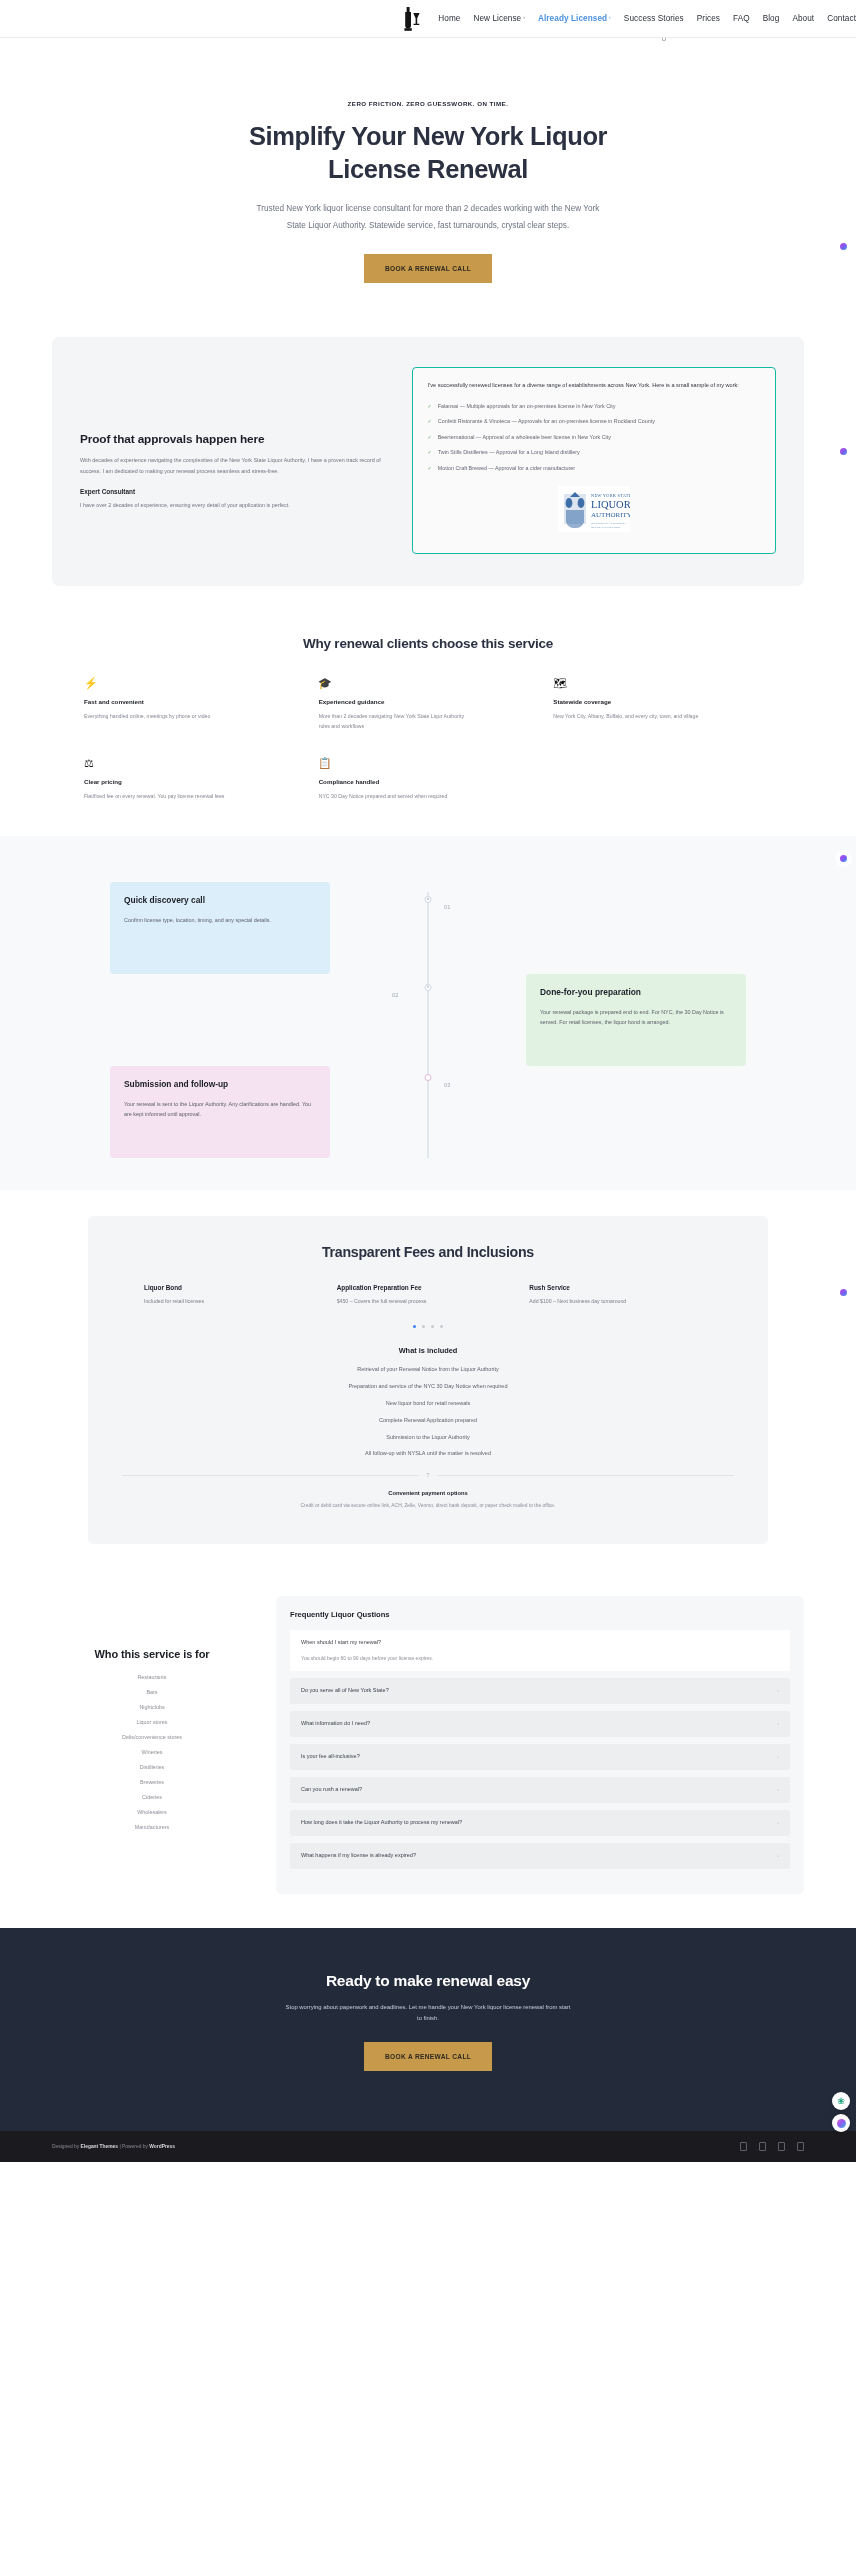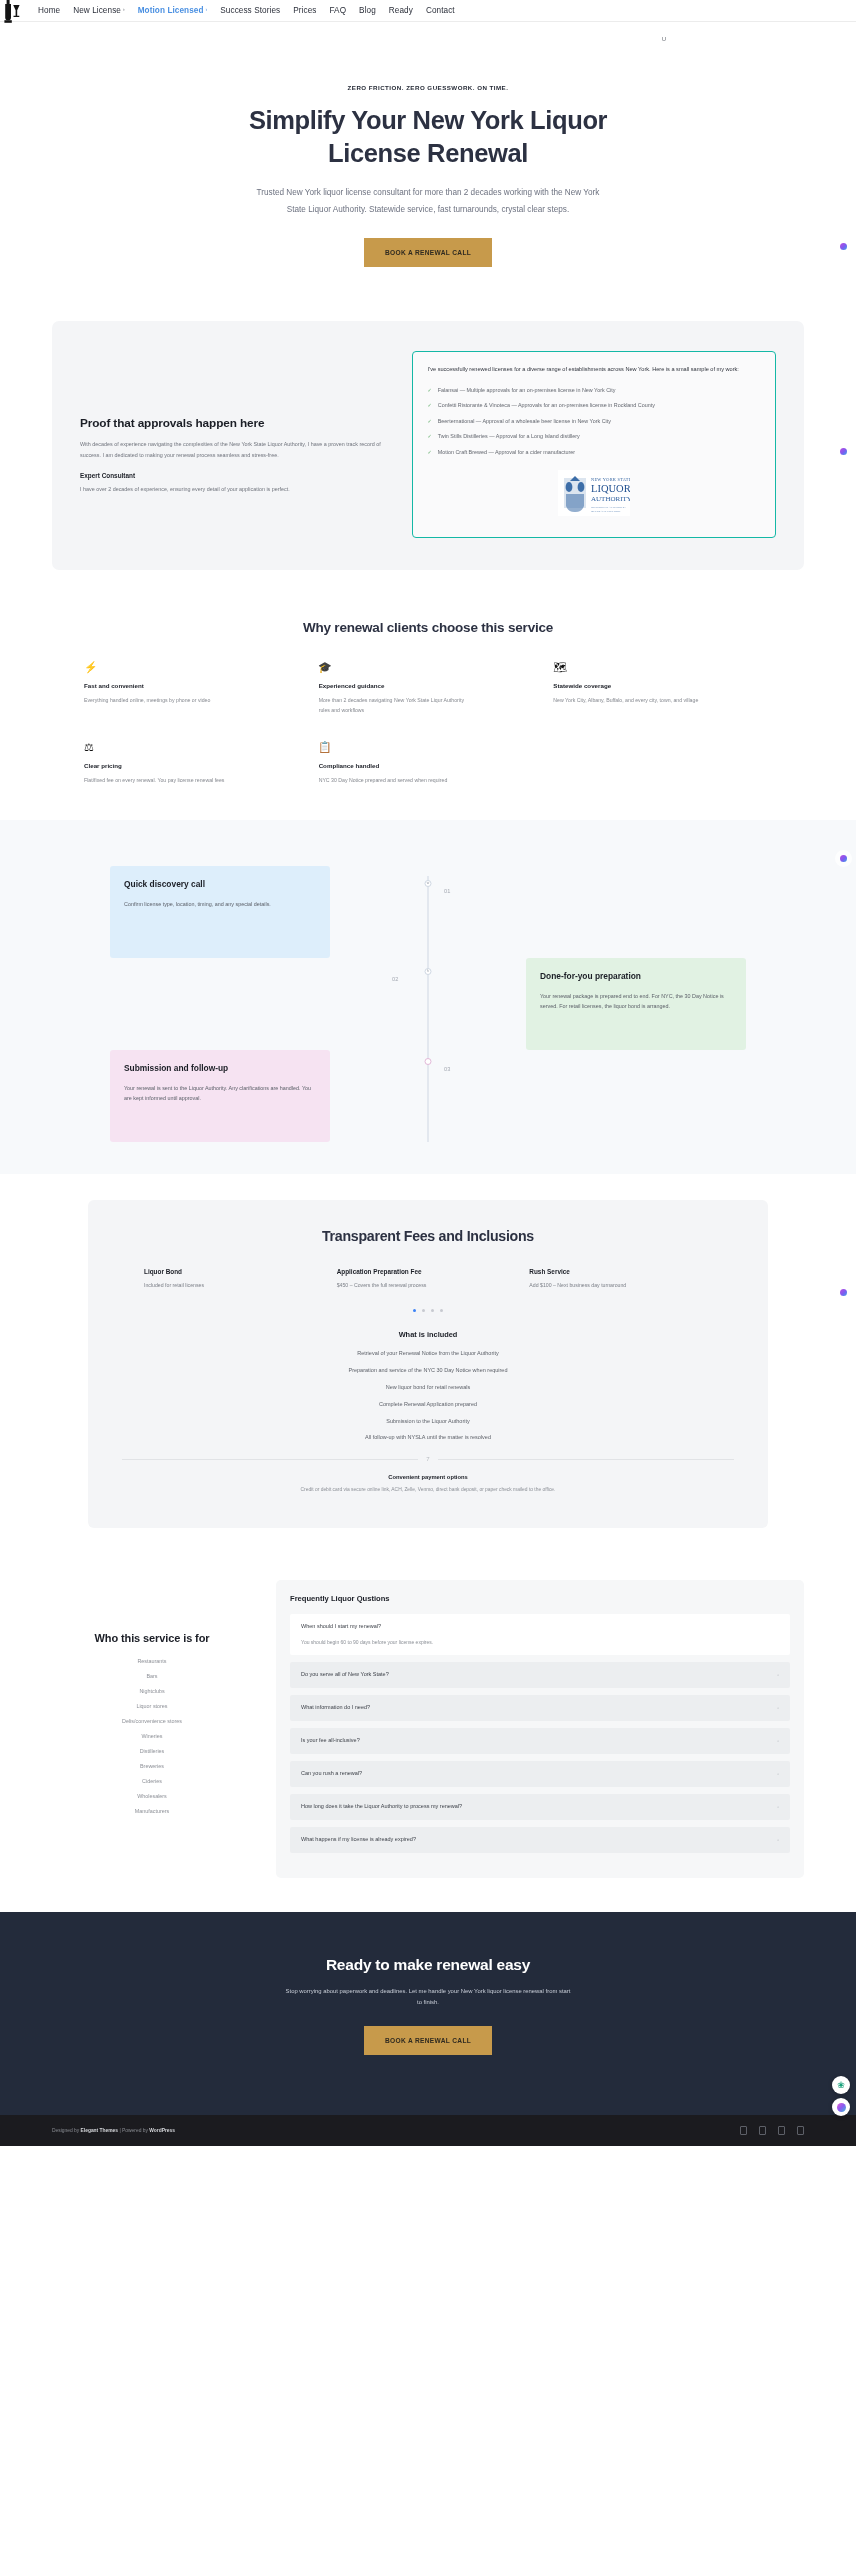--- a/index.html
+++ b/index.html
@@ -7,26 +7,26 @@
   body {
     font-family: "Liberation Sans", sans-serif;
     background: #ffffff;
     color: #2b2f3a;
     -webkit-font-smoothing: antialiased;
   }
   .page { width: 856px; position: relative; overflow: hidden; }
 
   
   .header {
-    height: 22px;
+    height: 38px;
     background: #ffffff;
     border-bottom: 1px solid #ececec;
     display: flex;
     align-items: center;
-    justify-content: flex-start;
+    justify-content: flex-end;
     position: relative;
     z-index: 40;
   }
   .nav-inner { display: flex; align-items: center; gap: 0; }
   .logo { width: 24px; height: 28px; display:flex; align-items:center; justify-content:center; margin-right: 14px; }
   .nav-list { display: flex; align-items: center; gap: 13px; }
   .nav-item {
     font-size: 8.2px;
     color: #2b2f3a;
     letter-spacing: 0.01em;
@@ -340,37 +340,37 @@
       </div>
       <div class="nav-list">
         <div class="nav-item">
           <span>Home</span>
         </div>
         <div class="nav-item">
           <span>New License</span>
           <span class="nav-caret">›</span>
         </div>
         <div class="nav-item active">
-          <span>Motion Licensed</span>
+          <span>Already Licensed</span>
           <span class="nav-caret">›</span>
         </div>
         <div class="nav-item">
           <span>Success Stories</span>
         </div>
         <div class="nav-item">
           <span>Prices</span>
         </div>
         <div class="nav-item">
           <span>FAQ</span>
         </div>
         <div class="nav-item">
           <span>Blog</span>
         </div>
         <div class="nav-item">
-          <span>Ready</span>
+          <span>About</span>
         </div>
         <div class="nav-item">
           <span>Contact</span>
         </div>
       </div>
     </div>
   </div>
 
   <div class="hero">
     <div class="hero-u">U</div>

